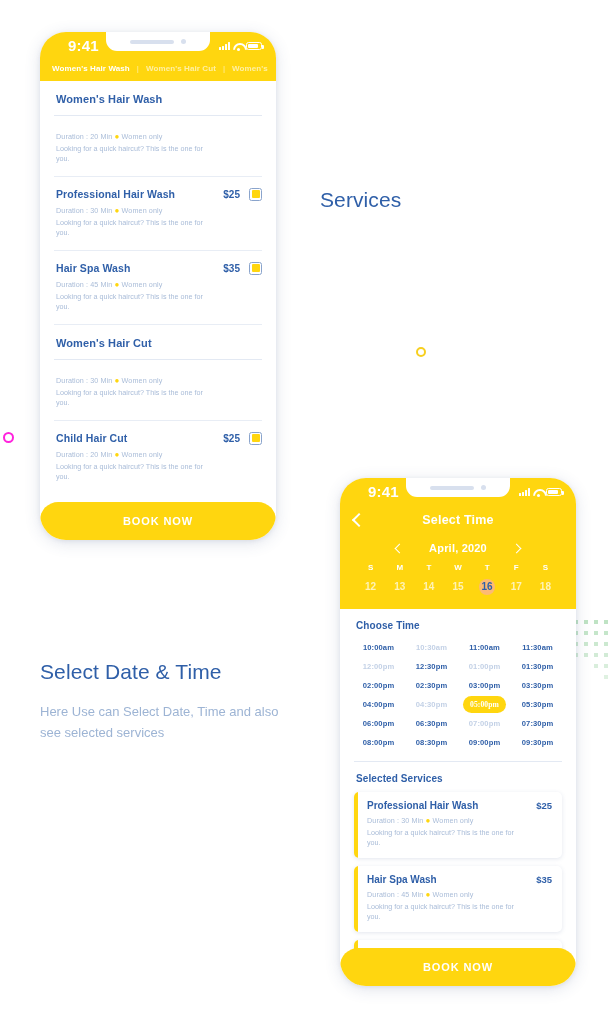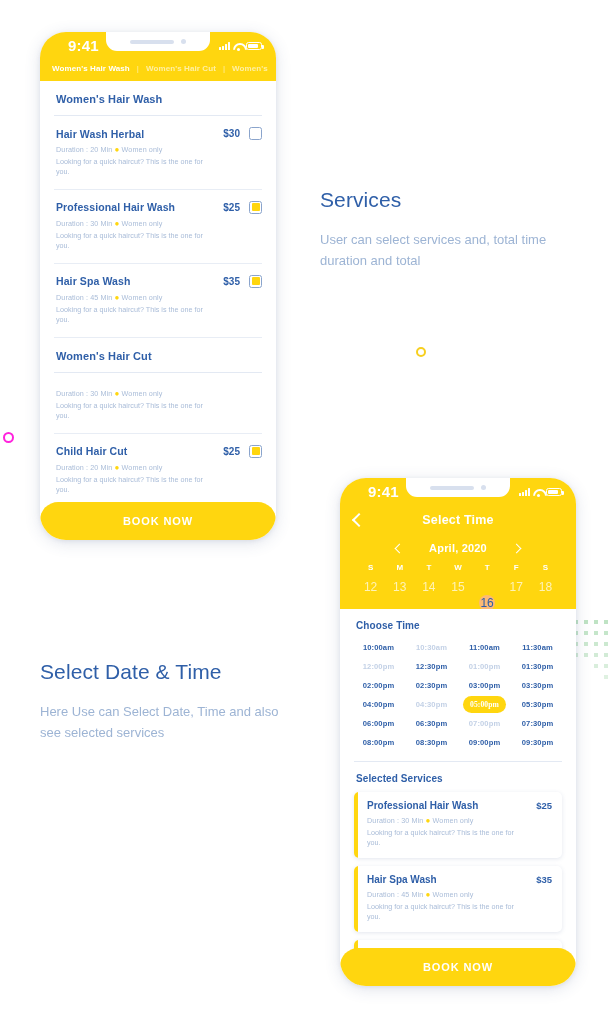--- a/index.html
+++ b/index.html
@@ -318,37 +318,36 @@
     flex: 1;
     text-align: center;
   }
   .cal-dow {
     color: #ffffff;
     font-size: 8px;
     font-weight: bold;
     padding-bottom: 7px;
   }
   .cal-day {
-    font-size: 12px;
-    font-weight: normal;
+    font-size: 10px;
+    font-weight: bold;
     color: rgba(255,255,255,.70);
     height: 16px;
     line-height: 16px;
     cursor: pointer;
   }
   .cal-day .pill {
     display: inline-block;
     width: 16px; height: 16px;
     line-height: 16px;
     border-radius: 50%;
   }
   .cal-day.sel .pill {
     background: #fdba74;
     color: #2f5fa8;
-    margin-top: 16px;
   }
 
   
   .sec-title {
     color: #2f5fa8;
     font-size: 10px;
     font-weight: bold;
     padding: 11px 16px 8px 16px;
     letter-spacing: .1px;
   }
@@ -483,25 +482,20 @@
       <span class="tab">Women's</span>
     </div>
   </div>
 
   <div class="body-scroll">
 
     <div class="group-title">Women's Hair Wash</div>
     <div class="divider strong"></div>
 
     <div class="svc">
-      <div class="svc-top">
-        <span class="svc-name">Hair Wash Herbal</span>
-        <span class="svc-price">$30</span>
-        <span class="cbox"></span>
-      </div>
       <div class="svc-meta">
         <span>Duration : 20 Min</span>
         <span class="dot">●</span>
         <span>Women only</span>
       </div>
       <div class="svc-desc">Looking for a quick haircut? This is the one for you.</div>
     </div>
     <div class="divider"></div>
 
     <div class="svc">
@@ -733,19 +727,18 @@
     </div>
   </div>
 
   <div class="booknow">
     <span>BOOK NOW</span>
   </div>
 </div>
 
 <div class="anno" id="anno-services">
   <div class="anno-h">Services</div>
-  <div class="anno-p">User can select services and, total time duration and total</div>
 </div>
 
 <div class="anno" id="anno-datetime">
   <div class="anno-h">Select Date &amp; Time</div>
   <div class="anno-p">Here Use can Select Date, Time and also see selected services</div>
 </div>
 
 </body></html>

